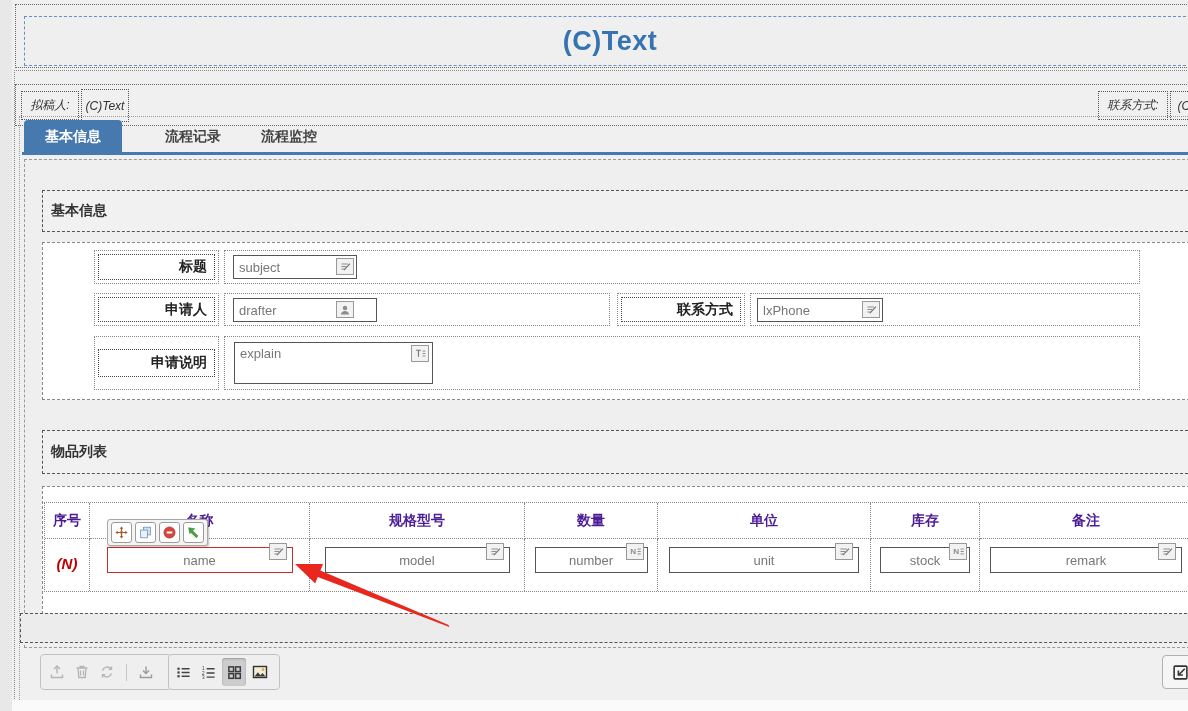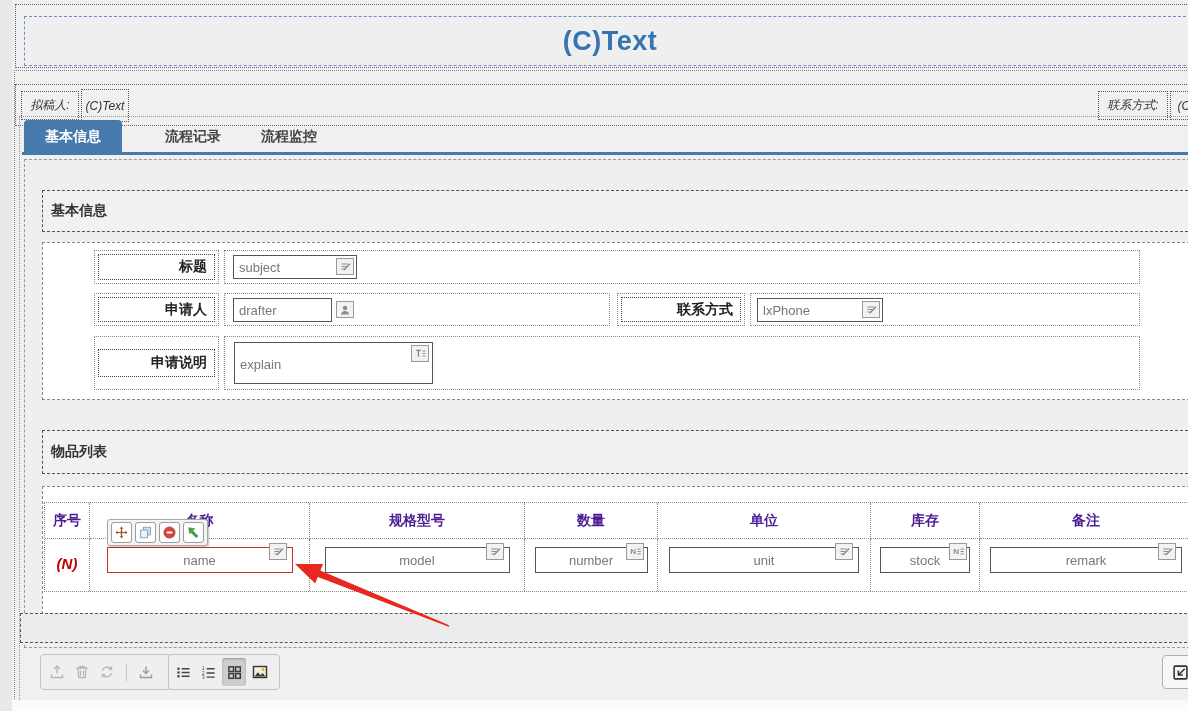--- a/index.html
+++ b/index.html
@@ -33,21 +33,21 @@
 
   .cell{position:absolute;border:1px dotted #888;box-sizing:border-box;}
   .label-box{position:absolute;left:3px;top:3px;right:3px;bottom:3px;border:1px dotted #444;
              display:flex;align-items:center;justify-content:flex-end;padding-right:7px;
              font-size:14px;font-weight:bold;color:#222;}
   .r3 .label-box{bottom:auto;height:26px;top:12px;}
 
   .fld{position:absolute;box-sizing:border-box;border:1px solid #555;background:#fff;color:#777;
        font-size:13px;font-family:"Liberation Sans",sans-serif;padding:0 22px 0 5px;outline:none;}
   .fld::placeholder{color:#777;opacity:1;}
-  .fld-ta{padding-top:14px;resize:none;overflow:hidden;}
+  .fld-ta{padding-top:3px;resize:none;overflow:hidden;}
   .icon-box{position:absolute;width:18px;height:17px;border:1px solid #999;background:#f2f2f2;
             display:flex;align-items:center;justify-content:center;box-sizing:border-box;}
 
   
   .grid{left:32px;top:502px;display:grid;grid-template-columns:45px 220px 215px 133px 213px 109px 212px;
         grid-template-rows:36px 52px;border:1px dotted #888;background:#fff;}
   .gcell{border-right:1px dotted #888;border-bottom:1px dotted #888;position:relative;
          display:flex;align-items:center;justify-content:center;box-sizing:border-box;}
   .gcell:nth-child(7n){border-right:none;}
   .gcell.hd{font-size:14px;font-weight:bold;color:#4c1d95;}
@@ -137,21 +137,21 @@
         </svg>
     </div>
   </div>
 
   <div class="cell" style="left:82px;top:293px;width:125px;height:33px;">
     <div class="label-box">
       <span>申请人</span>
     </div>
   </div>
   <div class="cell" style="left:212px;top:293px;width:386px;height:33px;">
-    <input class="fld" style="left: 8px; top: 4px; width: 99px; height: 24px; position: absolute;" placeholder="drafter">
+    <input class="fld" style="left: 8px; top: 4px; width: 144px; height: 24px; position: absolute;" placeholder="drafter">
     <div class="icon-box" style="left:111px;top:7px;">
       <svg width="12" height="12" viewBox="0 0 16 16">
           <circle cx="8" cy="5.2" r="3" fill="#8d8d8d"></circle>
           <path d="M2.5 14c.4-3 2.6-4.6 5.5-4.6s5.1 1.6 5.5 4.6z" fill="#8d8d8d"></path>
         </svg>
     </div>
   </div>
   <div class="cell" style="left:605px;top:293px;width:128px;height:33px;">
     <div class="label-box">
       <span>联系方式</span>

